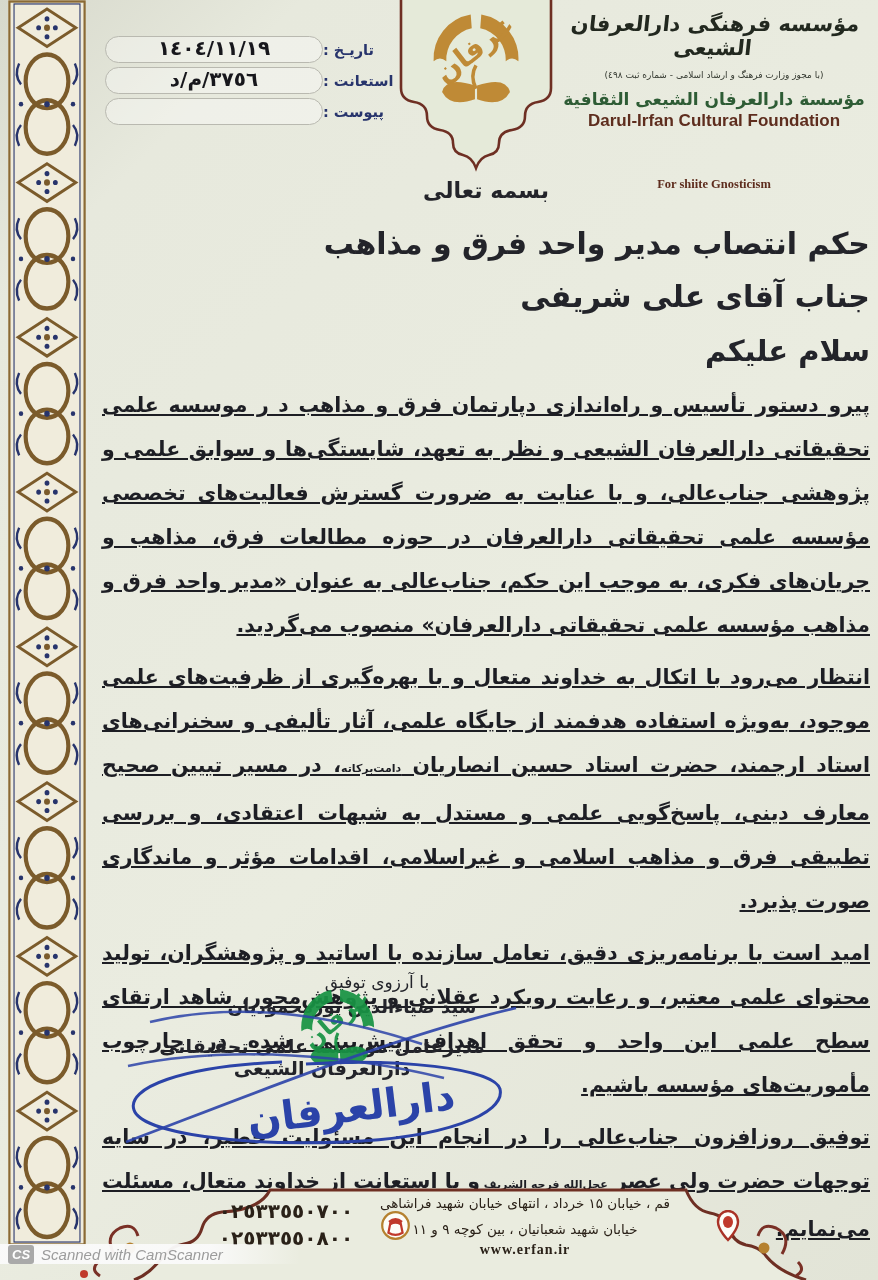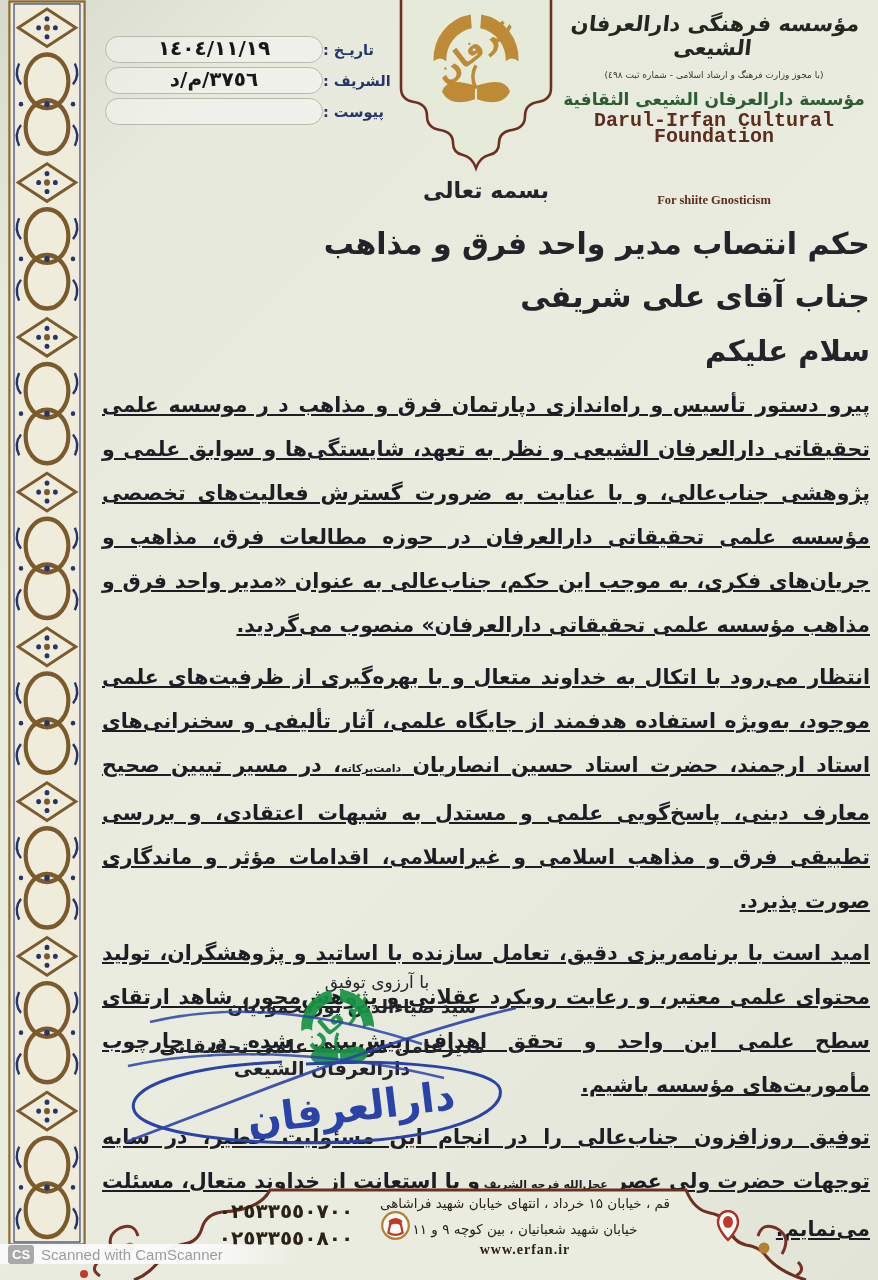--- a/index.html
+++ b/index.html
@@ -17,21 +17,21 @@
   .pill{position:relative;flex:1;height:25px;border:1.6px solid #b9b9b0;border-radius:14px;background:rgba(255,255,255,.35);}
   .pill-value{position:absolute;inset:0;display:flex;align-items:center;justify-content:center;
     font-size:20px;font-weight:bold;color:#17171c;letter-spacing:1px;transform:translateY(-2px);}
   
   .logo-band{position:absolute;left:397px;top:0;width:158px;height:172px;}
   
   .letterhead{position:absolute;left:556px;top:12px;width:316px;text-align:center;direction:rtl;}
   .lh-fa{font-size:21px;font-weight:bold;color:#22281f;transform:skewX(-6deg);margin-bottom:10px;}
   .lh-license{font-size:9px;color:#33382f;margin-bottom:9px;letter-spacing:-.2px;}
   .lh-ar{font-size:17px;font-weight:bold;color:#2e5c35;margin-bottom:4px;}
-  .lh-en1{font-family:Liberation Mono, monospace;font-size:20px;font-weight:bold;color:#5e2d1e;line-height:16px;}
+  .lh-en1{font-family:Liberation Sans, sans-serif;font-size:17px;font-weight:bold;color:#5e2d1e;line-height:16px;}
   .lh-en2{font-family:"Liberation Serif",serif;font-size:12.5px;font-weight:bold;color:#5e2d1e;line-height:15px;margin-top:48px;}
   
   .letter{position:absolute;left:102px;top:178px;width:768px;direction:rtl;}
   .basmala{text-align:center;font-size:22px;font-weight:bold;margin-bottom:14px;}
   .subject{font-size:30px;font-weight:bold;line-height:53px;text-align:right;}
   .salutation{font-size:29px;font-weight:bold;line-height:56px;text-align:right;margin-bottom:4px;}
   .para{font-size:20.5px;font-weight:bold;line-height:44px;text-align:justify;margin:0 0 8px 0;color:#1d1e24;text-decoration:underline;}
   .para .tiny{font-size:11px;font-weight:bold;}
   
   .sig-block{position:absolute;left:112px;top:972px;width:420px;direction:rtl;text-align:center;}
@@ -45,21 +45,21 @@
   .footer-phones{position:absolute;left:196px;top:1198px;width:180px;text-align:center;direction:rtl;}
   .phone-num{font-size:20px;font-weight:bold;color:#2a2118;letter-spacing:1px;line-height:27px;white-space:nowrap;}
   .phone-icon{position:absolute;left:380px;top:1210px;width:31px;height:31px;}
   .footer-address{position:absolute;left:360px;top:1190px;width:330px;text-align:center;direction:rtl;}
   .addr-line{font-size:13.5px;font-weight:normal;color:#2a2118;line-height:26px;white-space:nowrap;}
   .website{font-family:"Liberation Serif",serif;font-size:14px;font-weight:bold;color:#2a2118;letter-spacing:1px;}
   .loc-icon{position:absolute;left:716px;top:1210px;width:24px;height:32px;}
   
   .watermark{position:absolute;left:0;top:1244px;width:300px;height:20px;
     background:linear-gradient(90deg,rgba(250,250,250,.96) 70%,rgba(250,250,250,0));
-    display:flex;align-items:center;gap:7px;padding-left:8px;box-sizing:border-box;}
+    display:flex;align-items:center;gap:7px;padding-left:8px;box-sizing:border-box;font-style:italic;}
   .cs-badge{background:#a9a9a9;color:#fff;font-size:13px;font-weight:bold;border-radius:3px;
     padding:2px 4px;font-family:"Liberation Sans",sans-serif;}
   .wm-text{color:#9c9c9c;font-size:15px;font-family:"Liberation Sans",sans-serif;}
 </style>
 </head>
 <body>
 
 <div class="page">
 
   <svg width="0" height="0" style="position:absolute" aria-hidden="true">
@@ -109,21 +109,21 @@
   </svg>
 
   <div class="date-block">
     <div class="date-row">
       <span class="date-label">تاریـخ :</span>
       <span class="pill">
         <span class="pill-value">١٤٠٤/١١/١٩</span>
       </span>
     </div>
     <div class="date-row">
-      <span class="date-label">الشریف :</span>
+      <span class="date-label">استعانت :</span>
       <span class="pill">
         <span class="pill-value">٣٧٥٦/م/د</span>
       </span>
     </div>
     <div class="date-row">
       <span class="date-label">پیوست :</span>
       <span class="pill">
         <span class="pill-value"></span>
       </span>
     </div>

